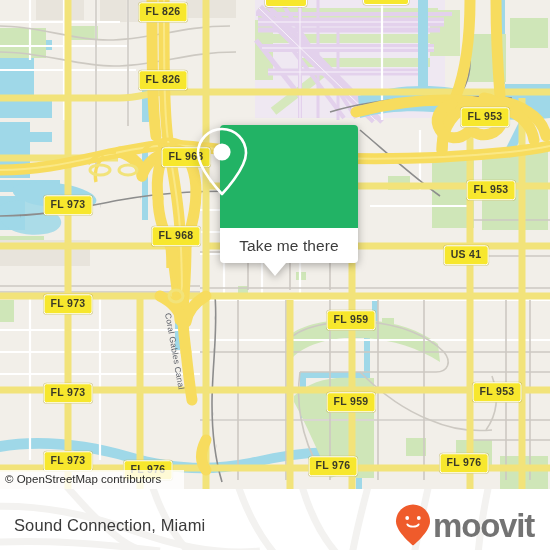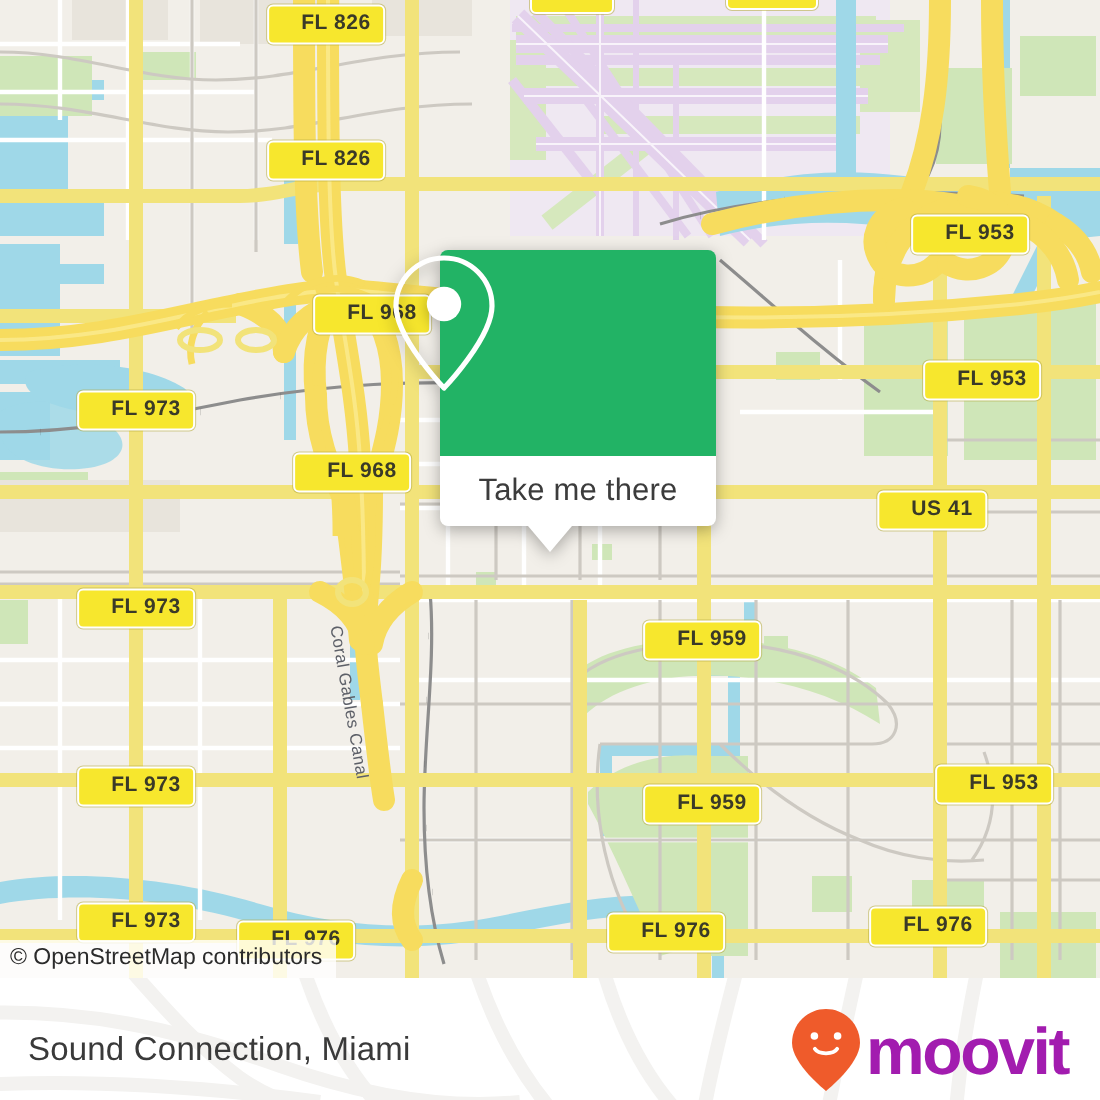--- a/index.html
+++ b/index.html
@@ -24,21 +24,21 @@
     position: absolute;
     background: #f7e72d;
     border: 1.5px solid #ffffff;
     border-radius: 3px;
     color: #3a3a28;
     font-family: "Liberation Sans", sans-serif;
     font-size: 10.5px;
     font-weight: bold;
     letter-spacing: .3px;
     line-height: 1;
-    padding: 3px 6px 4px 16px;
+    padding: 3px 6px 4px 6px;
     white-space: nowrap;
     box-shadow: 0 0 0 .5px rgba(180,170,60,.55);
     transform: translate(-50%, -50%);
   }
   .shield.clipped-top { transform: translate(-50%, -100%); }
 
   
   .canal-label {
     position: absolute;
     font-family: "Liberation Sans", sans-serif;
@@ -50,21 +50,21 @@
   }
 
   
   #attribution {
     position: absolute;
     left: 0; bottom: 0;
     background: rgba(255,255,255,.80);
     color: #2b2b2b;
     font-family: "Liberation Sans", sans-serif;
     font-size: 11.5px;
-    padding: 3px 7px 4px 5px;
+    padding: 3px 23px 4px 5px;
     white-space: nowrap;
   }
 
   
   #card {
     position: absolute;
     left: 192px; top: 125px;
     width: 166px;
     filter: drop-shadow(0 2px 4px rgba(0,0,0,.30));
     padding-left: 28px;
@@ -124,21 +124,21 @@
     position: absolute;
     right: 16px; top: 50%;
     transform: translateY(-50%);
     display: flex; align-items: center; gap: 1px;
     z-index: 2;
   }
   #brand-wordmark {
     font-family: "Liberation Sans", sans-serif;
     font-size: 33px;
     font-weight: bold;
-    color: #a21caf;
+    color: #737373;
     letter-spacing: -1.2px;
     line-height: 1;
   }
 </style>
 </head>
 <body>
 
 <div id="app">
 
   <div id="map">

